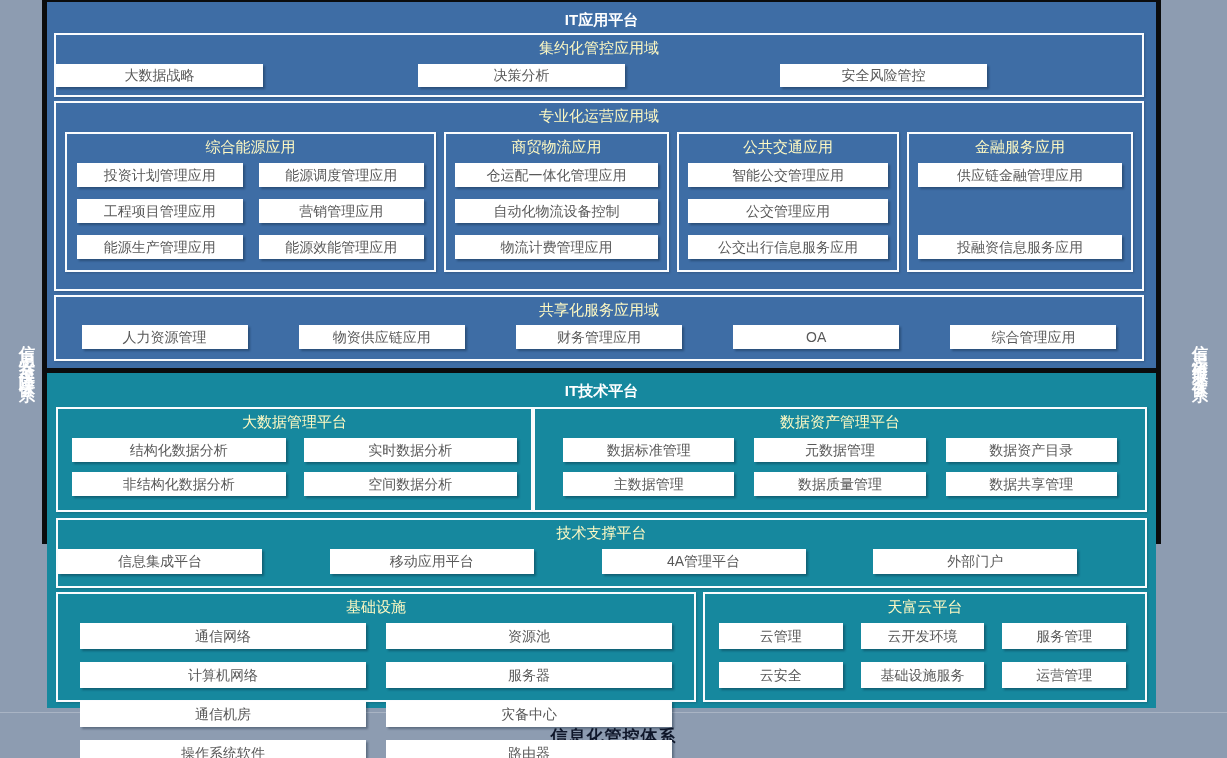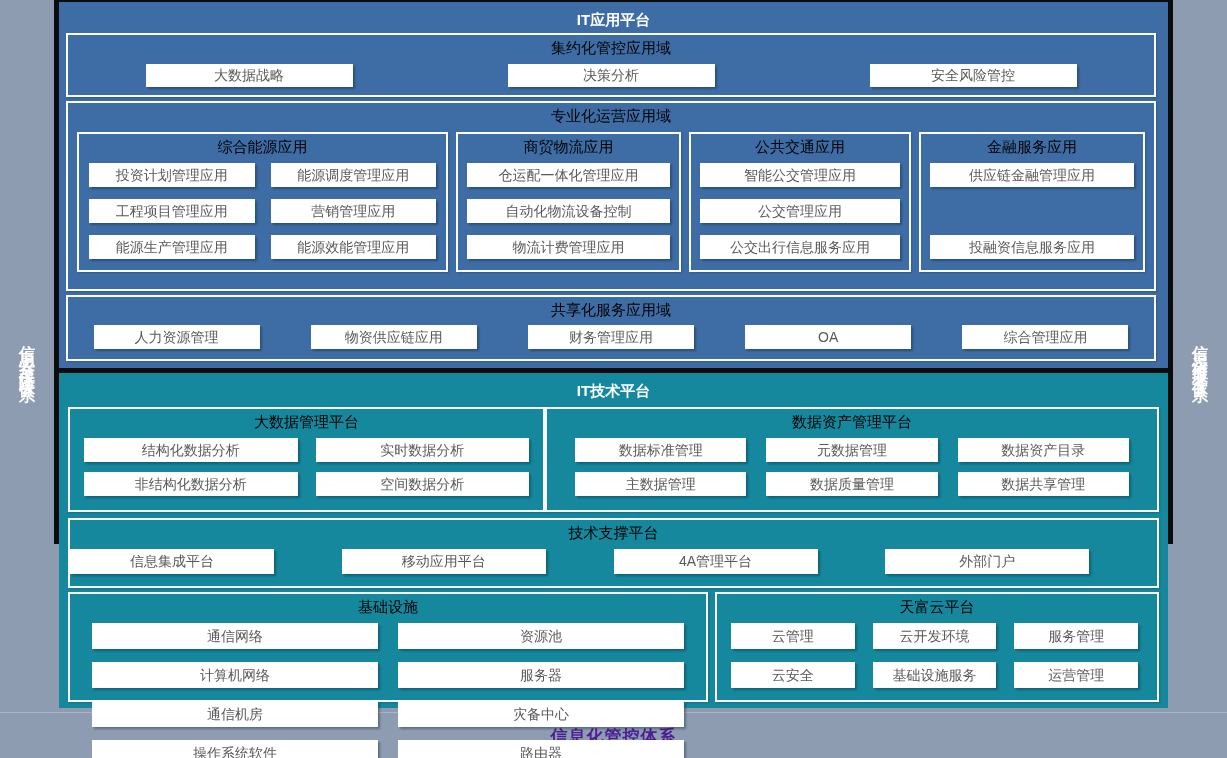--- a/index.html
+++ b/index.html
@@ -9,41 +9,41 @@
   
   .side-label{position:absolute;top:0;height:712px;display:flex;align-items:center;justify-content:center;
     color:#ffffff;font-weight:bold;font-size:16px;}
   .side-label .vtext{writing-mode:vertical-rl;text-orientation:upright;letter-spacing:6px;line-height:1;}
   #left-sidebar{left:0;width:54px;}
   #right-sidebar{left:1173px;width:54px;}
 
   
   #bottom-bar{position:absolute;left:0;top:712px;width:1227px;height:46px;background:#8d9cb1;
     border-top:1px solid #a9b4c4;display:flex;align-items:center;justify-content:center;
-    color:#4c1d95;font-weight:bold;font-size:17px;letter-spacing:1px;}
-
-  
-  #content-frame{position:absolute;left:54px;top:0;width:1119px;height:544px;background:#0b0c0d;}
+    color:#0f172a;font-weight:bold;font-size:17px;letter-spacing:1px;}
+
+  
+  #content-frame{position:absolute;left:42px;top:0;width:1119px;height:544px;background:#0b0c0d;}
 
   .panel{position:absolute;left:5px;width:1109px;}
   #app-panel{top:2px;height:366px;background:#3e6da5;}
   #tech-panel{top:373px;height:335px;background:#16889e;}
 
   .panel-title{text-align:center;color:#ffffff;font-weight:bold;font-size:15px;padding-top:9px;line-height:17px;}
 
   .wbox{border:2px solid #fafcfe;box-sizing:border-box;box-shadow:1px 1px 2px rgba(0,0,0,0.18);}
-  .sec-title{text-align:center;color:#000000;font-size:15px;line-height:17px;padding-top:4px;}
+  .sec-title{text-align:center;color:#fef9c3;font-size:15px;line-height:17px;padding-top:4px;}
 
   .btn{background:#ffffff;color:#595959;font-size:14px;height:24px;line-height:24px;text-align:center;
     box-shadow:2px 2px 2px rgba(10,25,45,0.35);white-space:nowrap;overflow:hidden;}
 
   
   #domain-intensive{position:absolute;left:7px;top:31px;width:1090px;height:64px;}
   #domain-intensive .btn-row{display:flex;margin-top:8px;}
-  #domain-intensive .col{flex:1;display:flex;justify-content:center;}
+  #domain-intensive .col{flex:1;display:flex;}
   #domain-intensive .btn{width:207px;height:23px;line-height:23px;}
 
   #domain-professional{position:absolute;left:7px;top:99px;width:1090px;height:190px;}
   #prof-groups{display:flex;justify-content:space-between;padding:0 9px;margin-top:8px;height:140px;}
   .group{height:140px;}
   .group-grid{display:grid;grid-auto-rows:24px;row-gap:12px;padding-top:8px;}
   #group-energy{width:371px;}
   #group-energy .group-grid{grid-template-columns:1fr 1fr;column-gap:16px;padding-left:10px;padding-right:10px;}
   #group-logistics{width:225px;}
   #group-transport{width:222px;}

